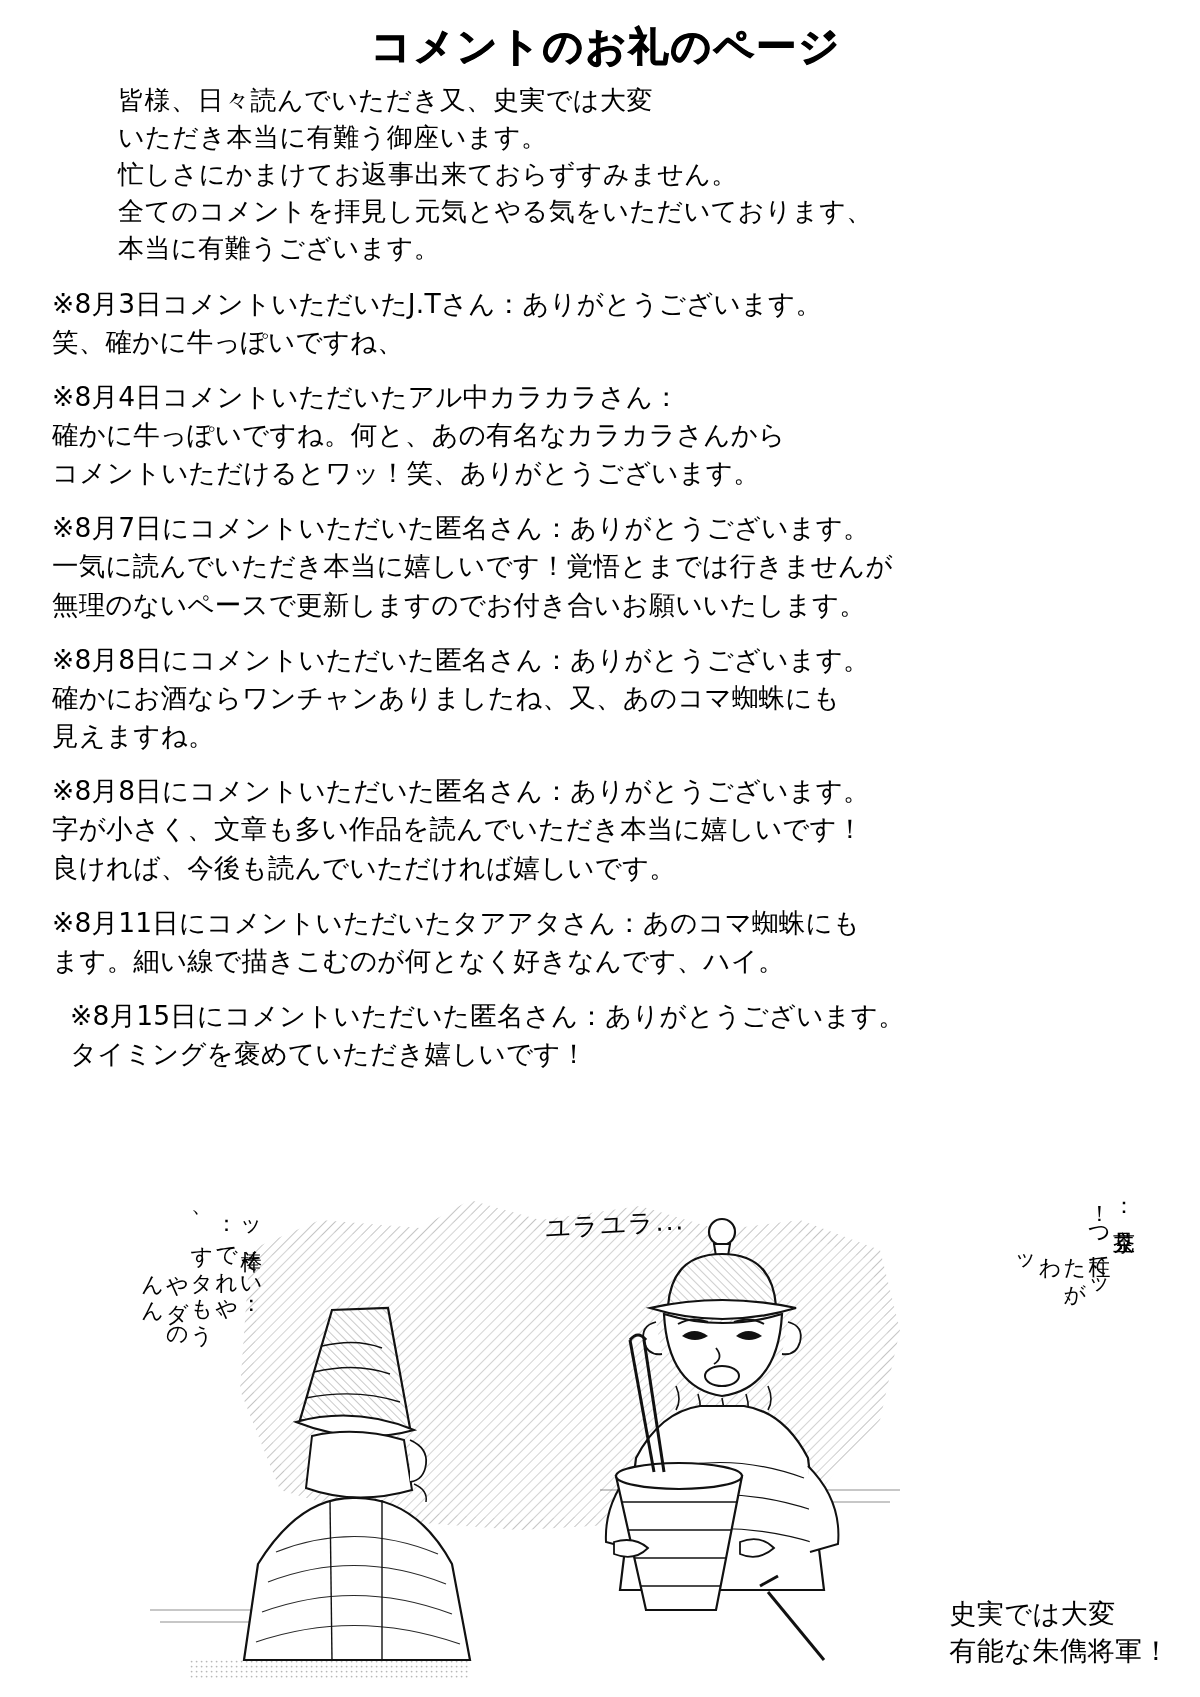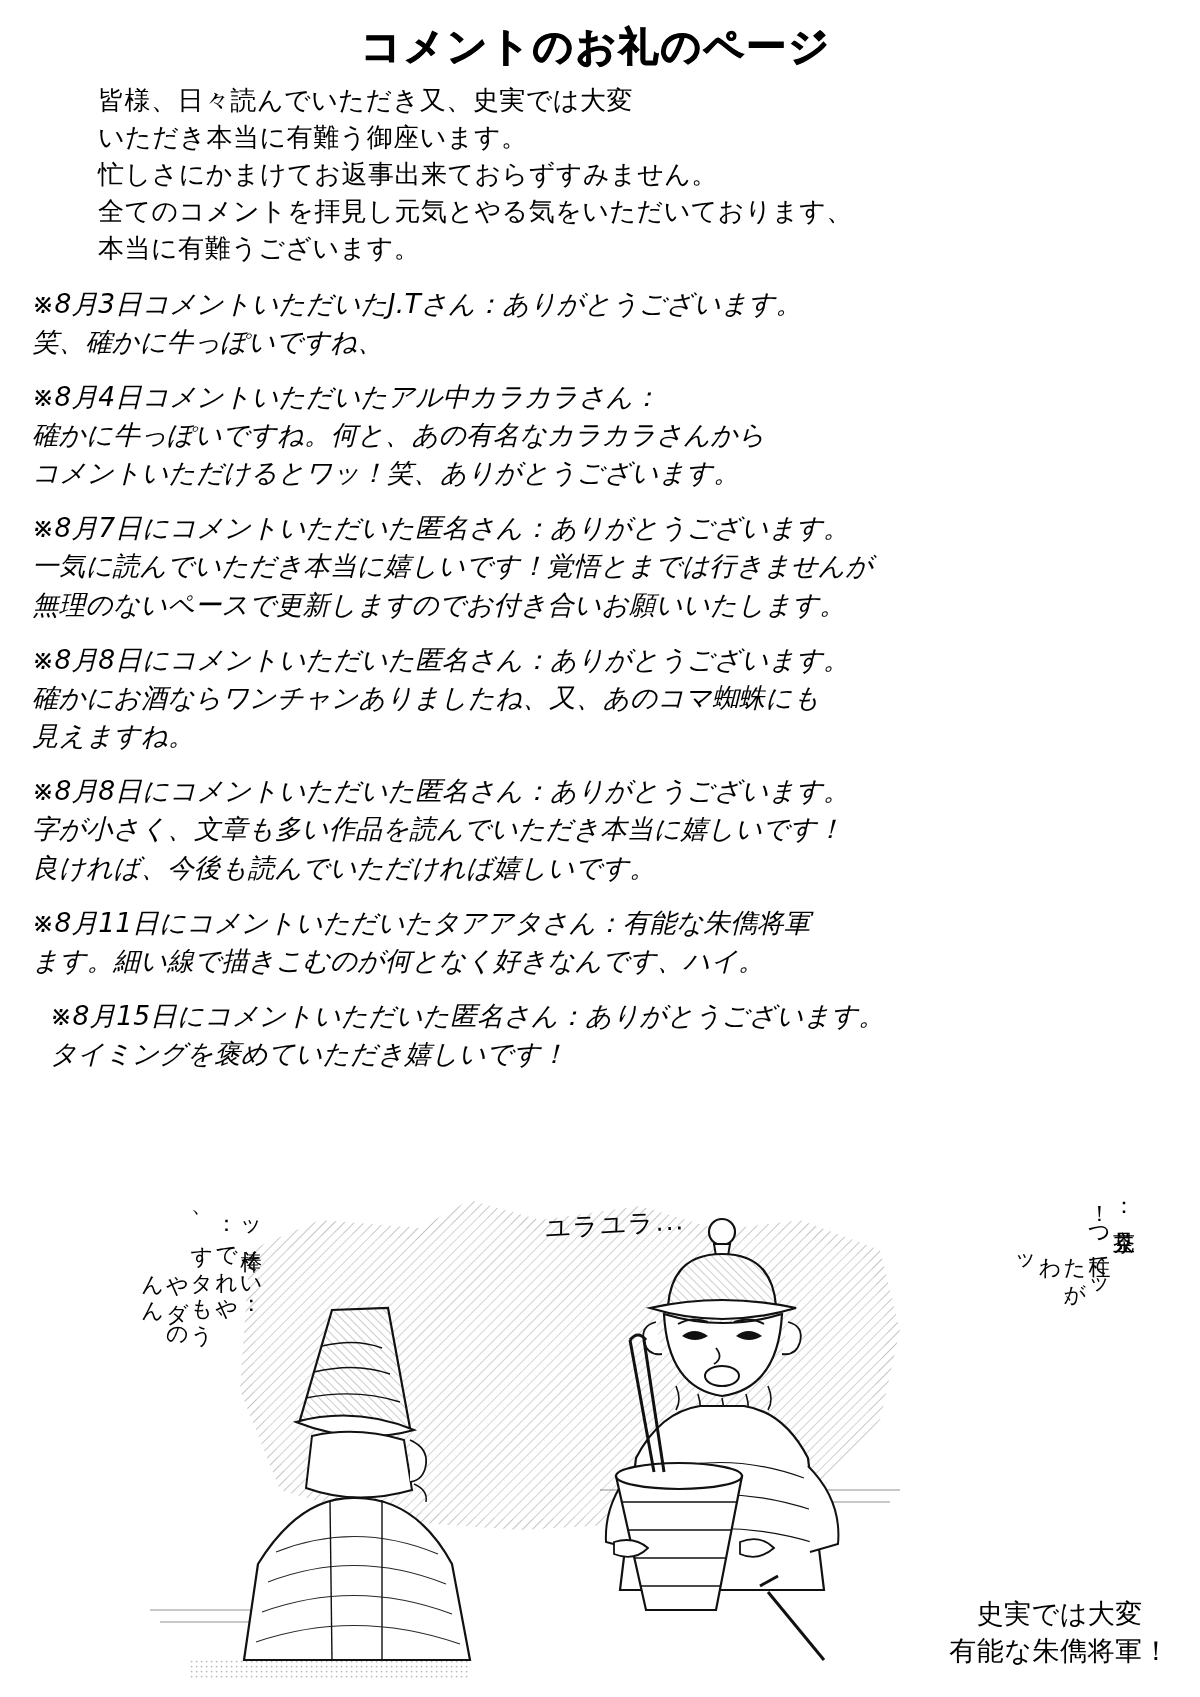--- a/index.html
+++ b/index.html
@@ -14,21 +14,21 @@
     font-family: "DejaVu Sans", "Liberation Sans", sans-serif;
     color: #000000;
     overflow: hidden;
   }
 
   .page {
     position: relative;
     width: 1200px;
     height: 1697px;
     box-sizing: border-box;
-    padding: 18px 40px 0 32px;
+    padding: 18px 40px 0 52px;
   }
 
   .page-title {
     text-align: center;
     font-size: 40px;
     font-weight: bold;
     letter-spacing: 2px;
     line-height: 1.1;
     margin: 6px 0 14px 0;
     -webkit-text-stroke: 1px #000;
@@ -46,21 +46,20 @@
     margin: 0;
     padding: 0;
     list-style: none;
   }
   .entry {
     font-size: 26.5px;
     line-height: 1.44;
     letter-spacing: 0.2px;
     margin: 0 0 17px 0;
     white-space: pre-line;
-    font-style: italic;
   }
   .entry.indented {
     margin-left: 18px;
   }
 
   
   .art {
     position: absolute;
     left: 0;
     top: 1190px;
@@ -90,21 +89,21 @@
     letter-spacing: 2px;
     transform: rotate(-3deg);
   }
 
   .caption-br {
     position: absolute;
     right: 30px;
     bottom: 28px;
     font-size: 27px;
     line-height: 1.35;
-    text-align: center;
+    text-align: left;
     white-space: pre-line;
     letter-spacing: 0.5px;
   }
 </style>
 </head>
 <body>
 
 <div class="page">
 
   <h1 class="page-title">コメントのお礼のページ</h1>
@@ -123,21 +122,21 @@
 コメントいただけるとワッ！笑、ありがとうございます。</p>
     <p class="entry">※8月7日にコメントいただいた匿名さん：ありがとうございます。
 一気に読んでいただき本当に嬉しいです！覚悟とまでは行きませんが
 無理のないペースで更新しますのでお付き合いお願いいたします。</p>
     <p class="entry">※8月8日にコメントいただいた匿名さん：ありがとうございます。
 確かにお酒ならワンチャンありましたね、又、あのコマ蜘蛛にも
 見えますね。</p>
     <p class="entry">※8月8日にコメントいただいた匿名さん：ありがとうございます。
 字が小さく、文章も多い作品を読んでいただき本当に嬉しいです！
 良ければ、今後も読んでいただければ嬉しいです。</p>
-    <p class="entry">※8月11日にコメントいただいたタアアタさん：有能な朱儁将軍
+    <p class="entry">※8月11日にコメントいただいたタアアタさん：あのコマ蜘蛛にも
 ます。細い線で描きこむのが何となく好きなんです、ハイ。</p>
     <p class="entry indented">※8月15日にコメントいただいた匿名さん：ありがとうございます。
 タイミングを褒めていただき嬉しいです！</p>
   </div>
 
   <div class="art">
 
     <svg width="1200" height="507" viewBox="0 0 1200 507" xmlns="http://www.w3.org/2000/svg">
       <defs>
         <pattern id="hatch" width="7" height="7" patternUnits="userSpaceOnUse" patternTransform="rotate(45)">

